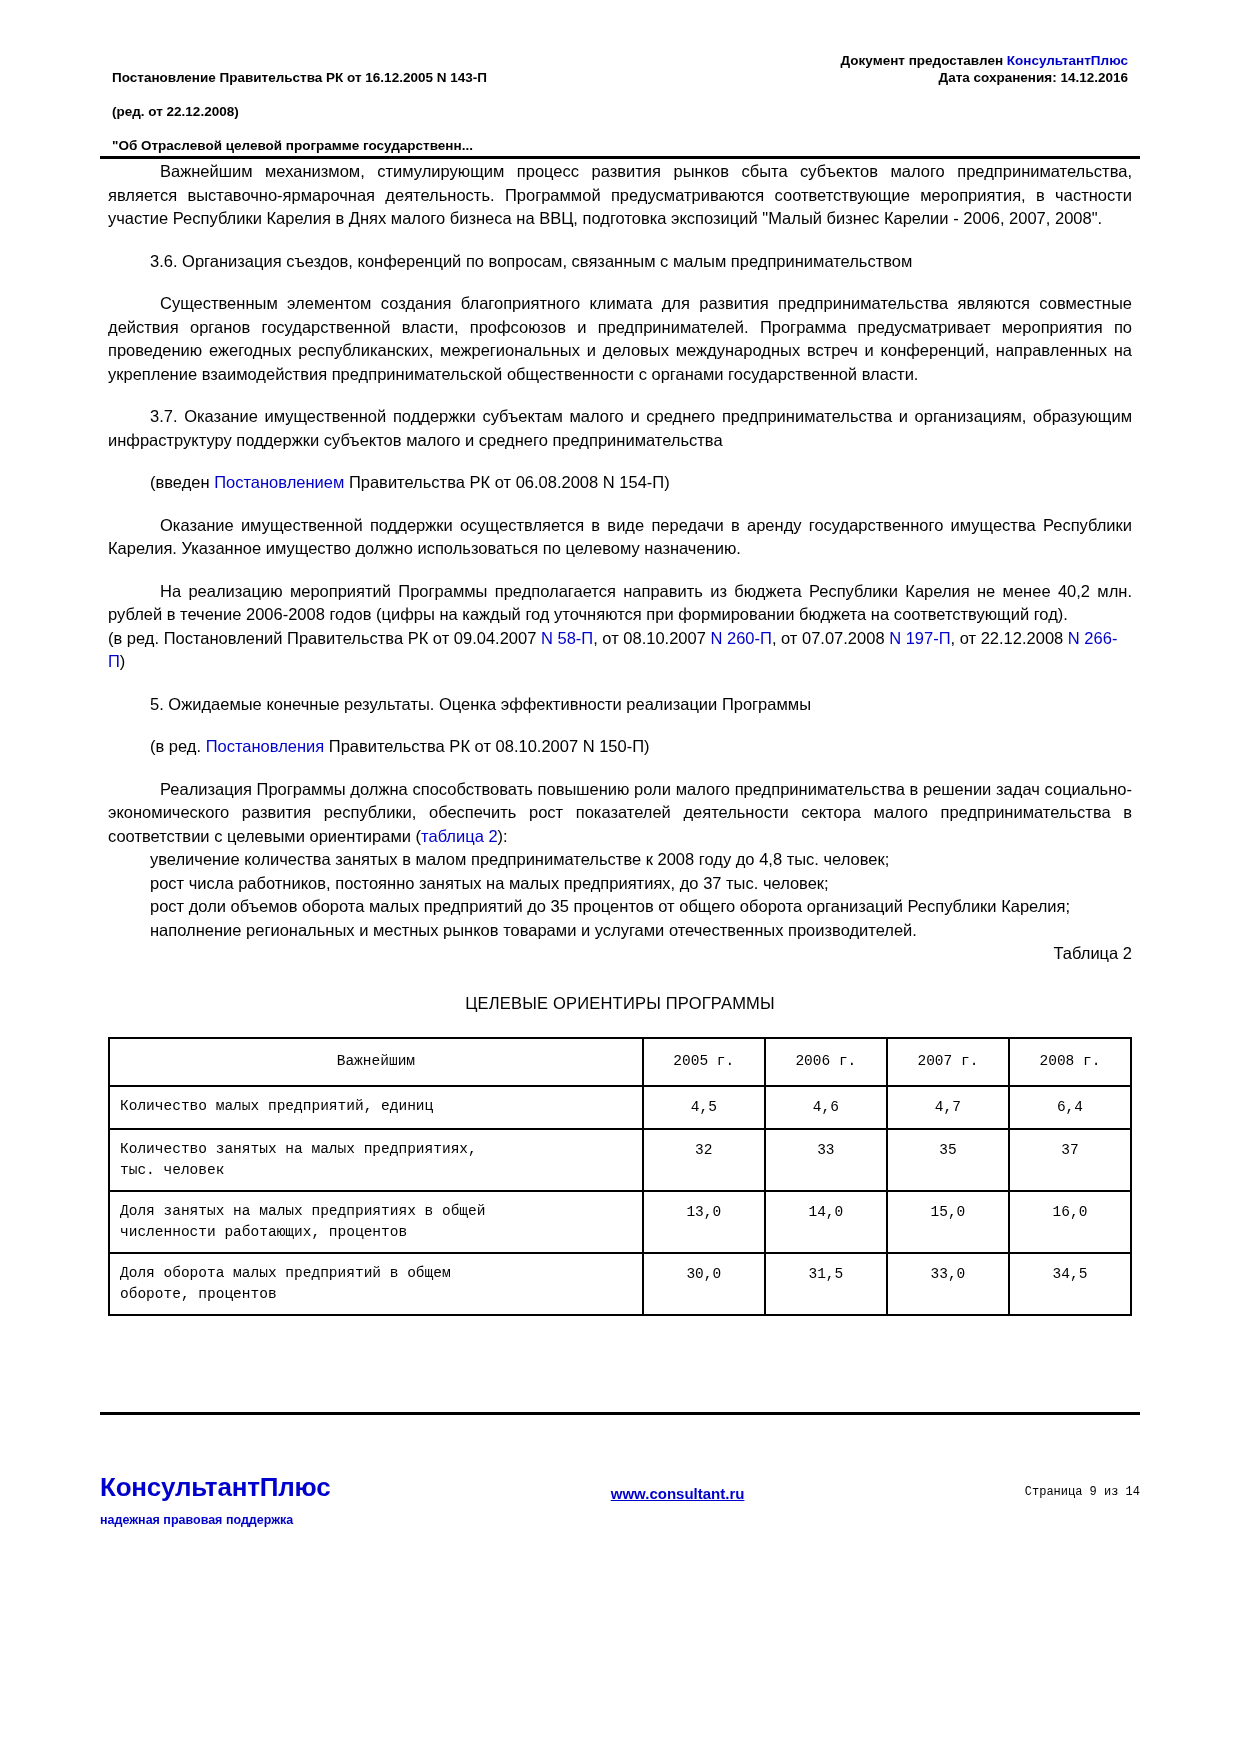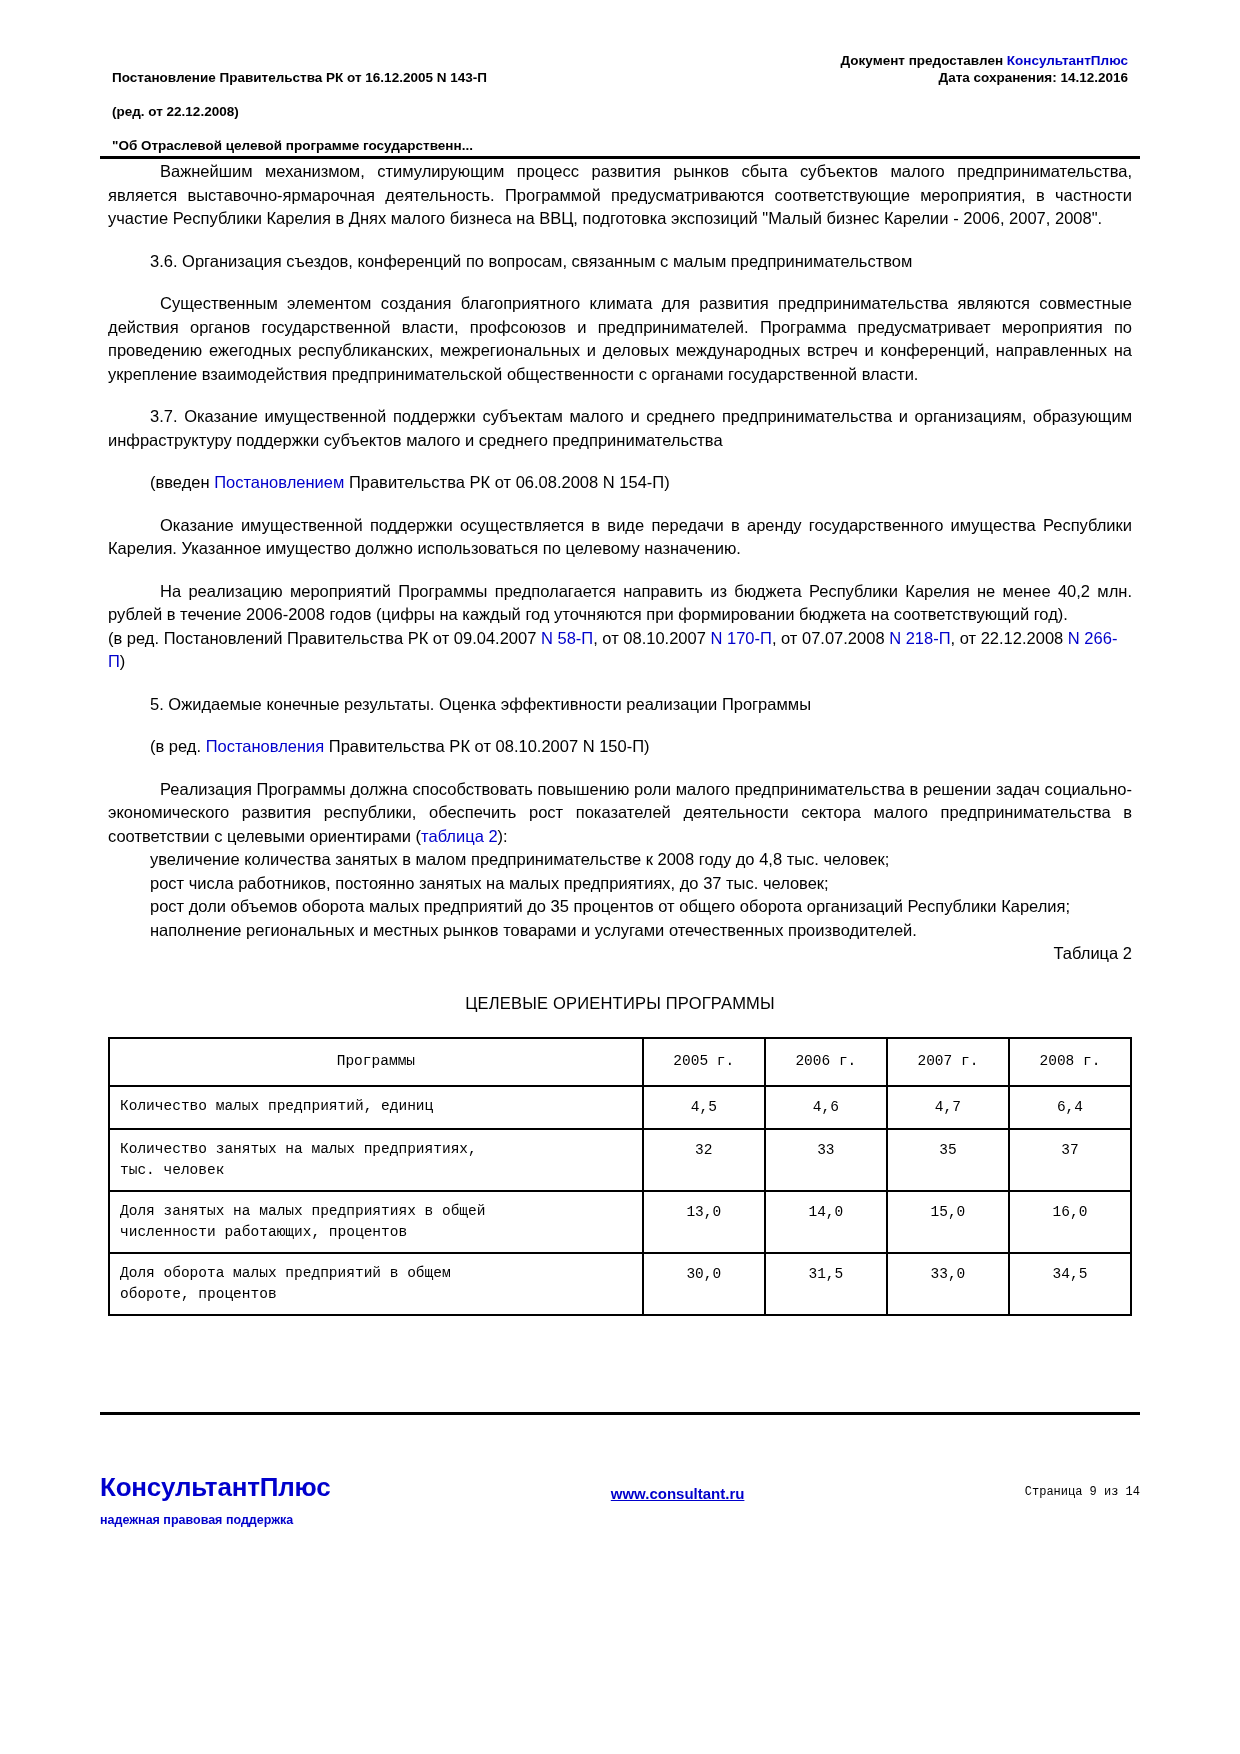--- a/index.html
+++ b/index.html
@@ -197,41 +197,41 @@
 
     <p class="para indent-sm">3.7. Оказание имущественной поддержки субъектам малого и среднего предпринимательства и организациям, образующим инфраструктуру поддержки субъектов малого и среднего предпринимательства</p>
 
     <p class="para indent-sm nojust"><span>(введен </span><span class="lnk">Постановлением</span><span> Правительства РК от 06.08.2008 N 154-П)</span></p>
 
     <p class="para indent">Оказание имущественной поддержки осуществляется в виде передачи в аренду государственного имущества Республики Карелия. Указанное имущество должно использоваться по целевому назначению.</p>
 
 
     <p class="para indent tight">На реализацию мероприятий Программы предполагается направить из бюджета Республики Карелия не менее 40,2 млн. рублей в течение 2006-2008 годов (цифры на каждый год уточняются при формировании бюджета на соответствующий год).</p>
 
-    <p class="para nojust"><span>(в ред. Постановлений Правительства РК от 09.04.2007 </span><span class="lnk">N 58-П</span><span>, от 08.10.2007 </span><span class="lnk">N 170-П</span><span>, от 07.07.2008 </span><span class="lnk">N 218-П</span><span>, от 22.12.2008 </span><span class="lnk">N 266-П</span><span>)</span></p>
+    <p class="para nojust"><span>(в ред. Постановлений Правительства РК от 09.04.2007 </span><span class="lnk">N 58-П</span><span>, от 08.10.2007 </span><span class="lnk">N 260-П</span><span>, от 07.07.2008 </span><span class="lnk">N 197-П</span><span>, от 22.12.2008 </span><span class="lnk">N 266-П</span><span>)</span></p>
 
     <p class="para indent-sm nojust" style="margin-top:19px;">5. Ожидаемые конечные результаты. Оценка эффективности реализации Программы</p>
 
     <p class="para indent-sm nojust"><span>(в ред. </span><span class="lnk">Постановления</span><span> Правительства РК от 08.10.2007 N 150-П)</span></p>
 
     <p class="para indent tight"><span>Реализация Программы должна способствовать повышению роли малого предпринимательства в решении задач социально-экономического развития республики, обеспечить рост показателей деятельности сектора малого предпринимательства в соответствии с целевыми ориентирами (</span><span class="lnk">таблица 2</span><span>):</span></p>
 
     <p class="list-line">увеличение количества занятых в малом предпринимательстве к 2008 году до 4,8 тыс. человек;</p>
     <p class="list-line">рост числа работников, постоянно занятых на малых предприятиях, до 37 тыс. человек;</p>
     <p class="list-line" style="text-align:justify;text-indent:42px;">рост доли объемов оборота малых предприятий до 35 процентов от общего оборота организаций Республики Карелия;</p>
     <p class="list-line">наполнение региональных и местных рынков товарами и услугами отечественных производителей.</p>
 
     <p class="table-caption-right">Таблица 2</p>
 
     <div class="table-title">ЦЕЛЕВЫЕ ОРИЕНТИРЫ ПРОГРАММЫ</div>
 
     <table class="orient">
       <thead>
         <tr>
-          <th class="hdr-label">Программы</th>
+          <th class="hdr-label">Важнейшим</th>
           <th class="hdr-year">2005 г.</th>
           <th class="hdr-year">2006 г.</th>
           <th class="hdr-year">2007 г.</th>
           <th class="hdr-year">2008 г.</th>
         </tr>
       </thead>
       <tbody>
         <tr>
           <td class="label" style="white-space:pre-line;">Количество малых предприятий, единиц</td>
           <td class="num">4,5</td>

